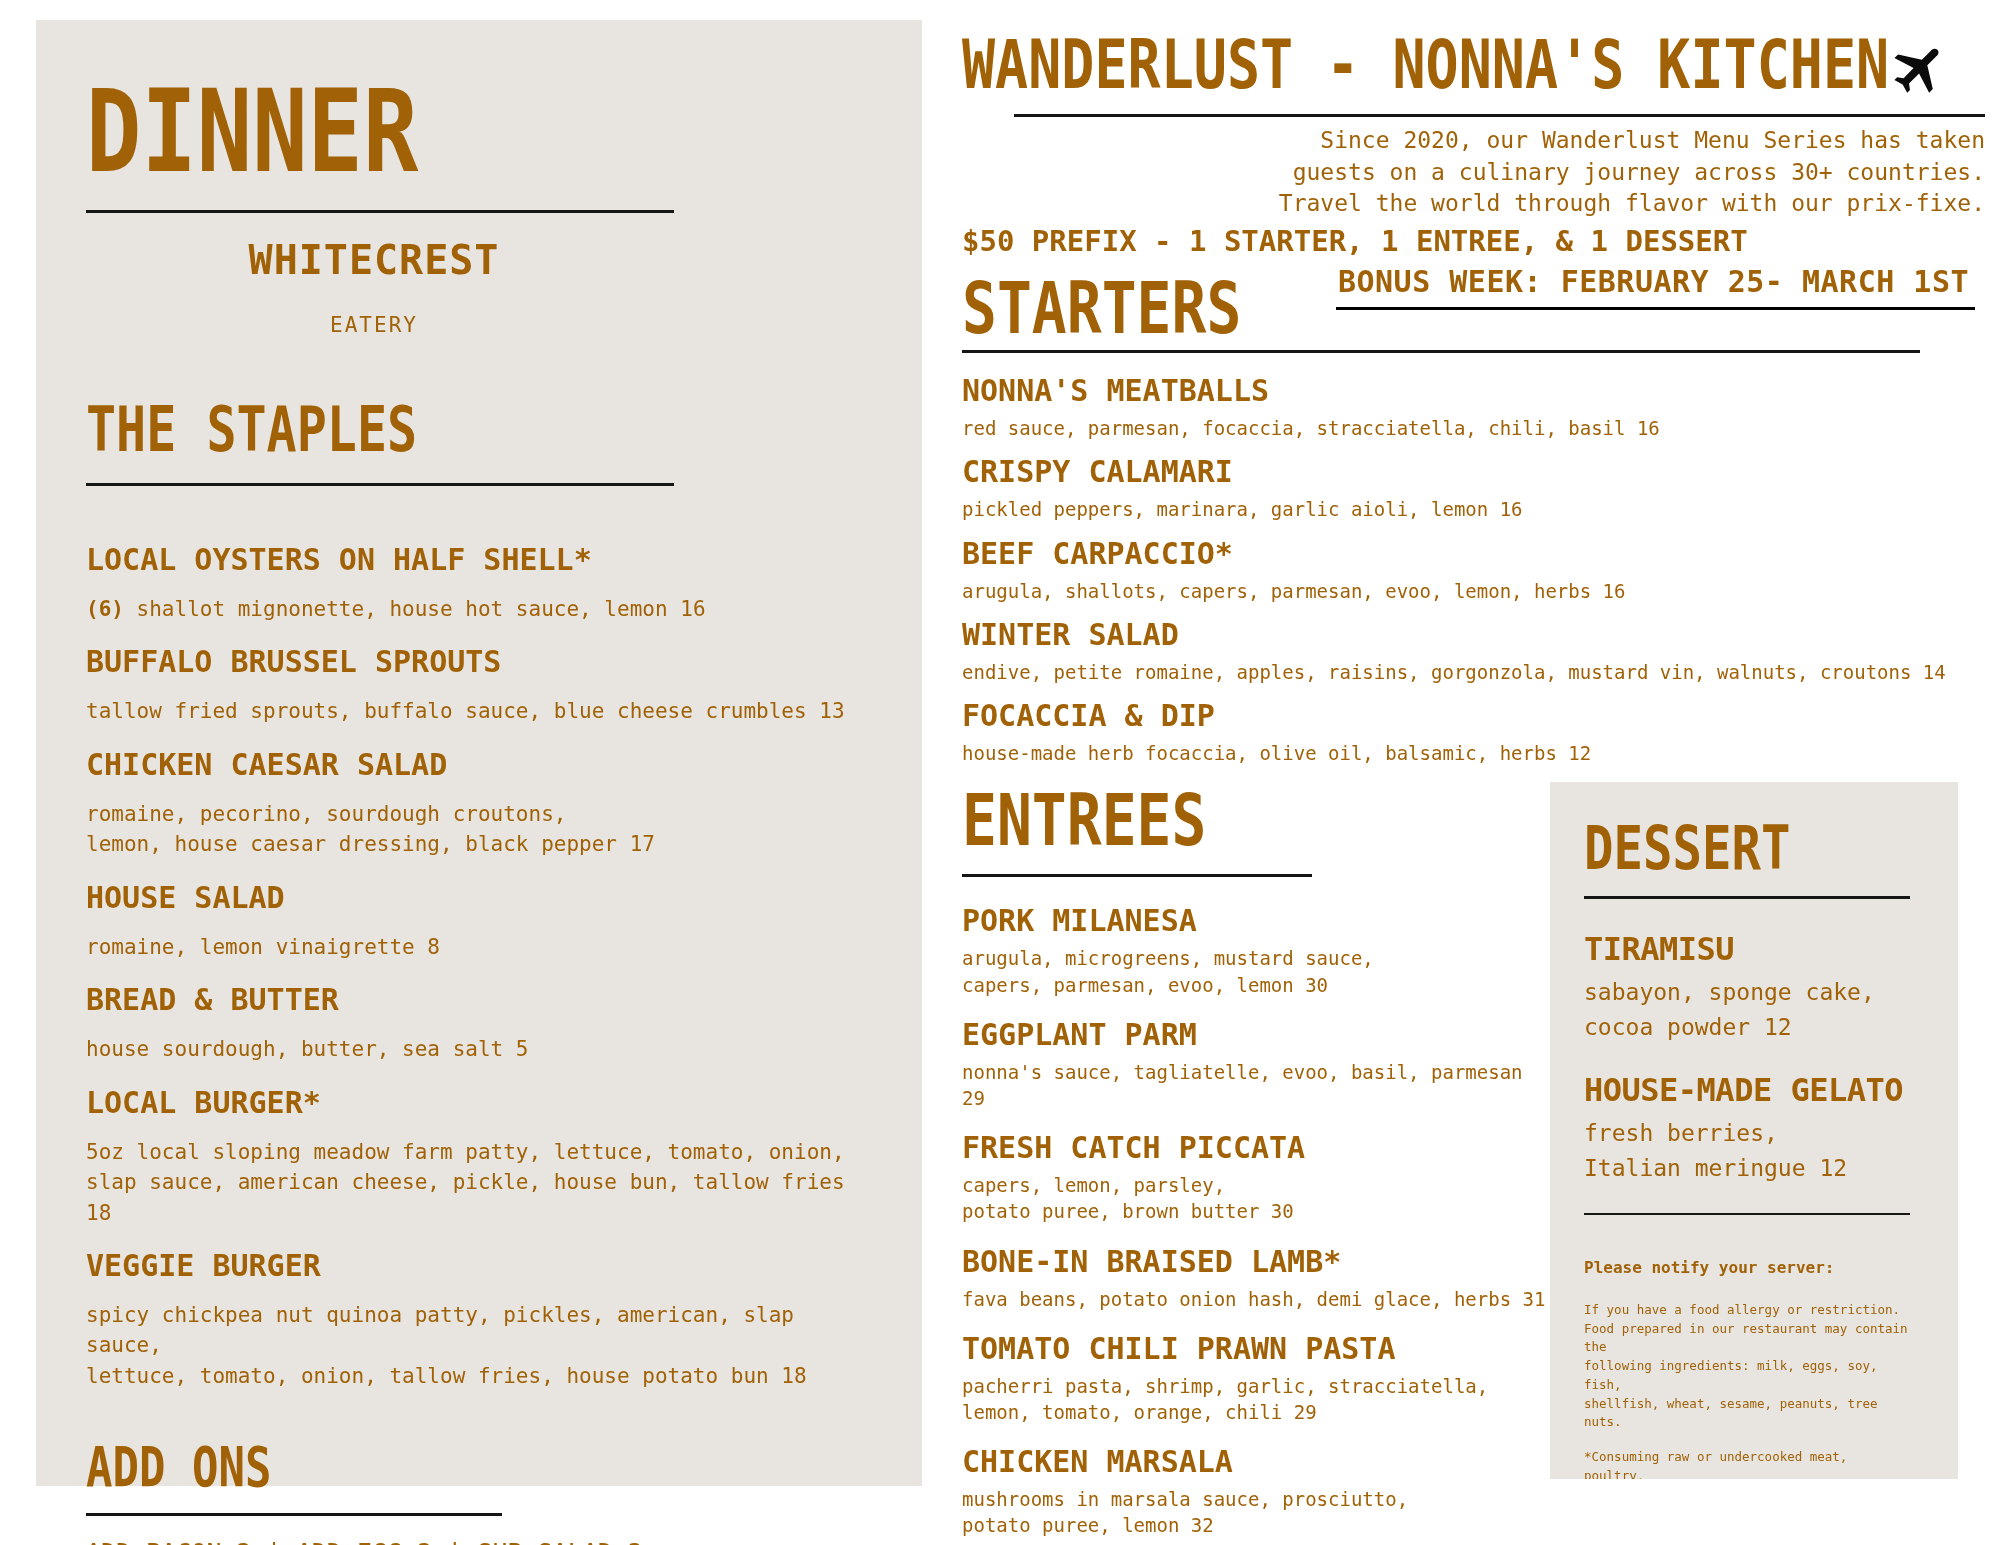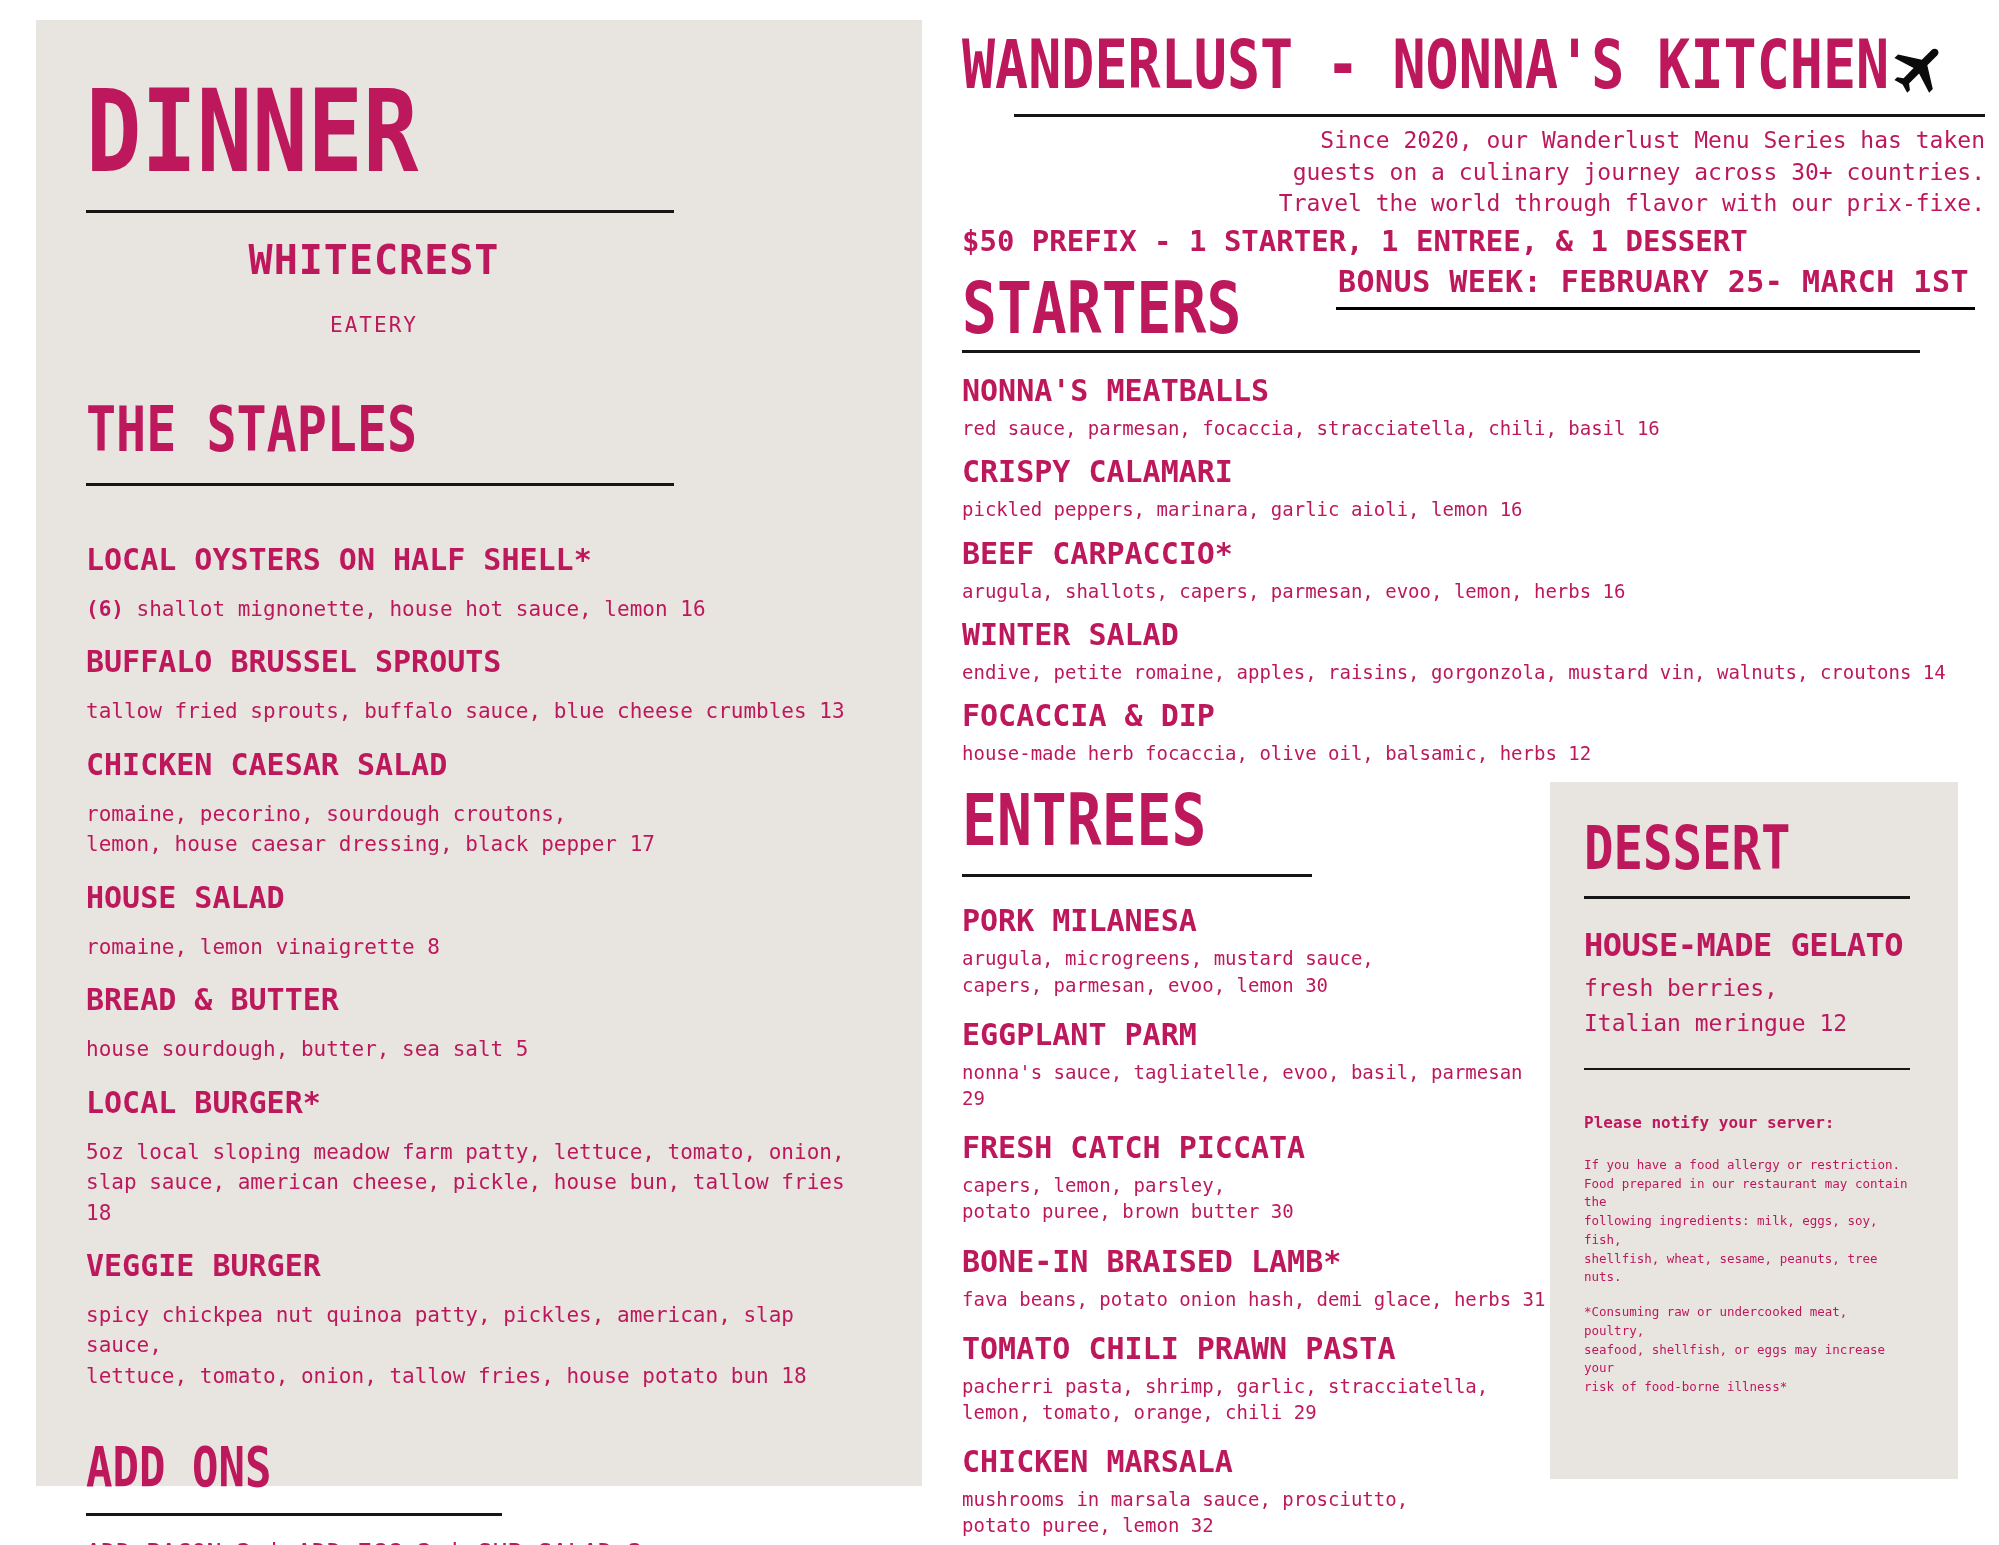--- a/index.html
+++ b/index.html
@@ -1,21 +1,21 @@
 <!DOCTYPE html>
 <html><head>
 <meta charset="utf-8">
 <style>
   html, body { margin: 0; padding: 0; background: #ffffff; }
   .page {
     position: relative;
     width: 1999px;
     height: 1545px;
     background: #ffffff;
-    color: #be185d;
+    color: #a16207;
     font-family: "DejaVu Sans Mono", "Liberation Mono", monospace;
     overflow: hidden;
   }
   .stretch {
     display: inline-block;
     transform: scaleY(1.24);
     transform-origin: left bottom;
     font-weight: 700;
     line-height: 1;
     white-space: nowrap;
@@ -235,20 +235,25 @@
             <div class="r-name">CHICKEN MARSALA</div>
             <div class="r-desc">mushrooms in marsala sauce, prosciutto,
 potato puree, lemon 32</div>
           </div>
         </div>
       </div>
 
       <div class="dessert-box">
         <div><span class="stretch dessert-h">DESSERT</span></div>
         <hr class="rule rule-dessert">
+        <div class="d-item-1">
+          <div class="d-name">TIRAMISU</div>
+          <div class="d-desc">sabayon, sponge cake,
+cocoa powder 12</div>
+        </div>
         <div class="d-item-2">
           <div class="d-name">HOUSE-MADE GELATO</div>
           <div class="d-desc">fresh berries,
 Italian meringue 12</div>
         </div>
         <hr class="rule rule-dessert2">
         <div class="notices">
           <div class="notice-block">
             <div class="notice-h">Please notify your server:</div>
             <span>If you have a food allergy or restriction.

